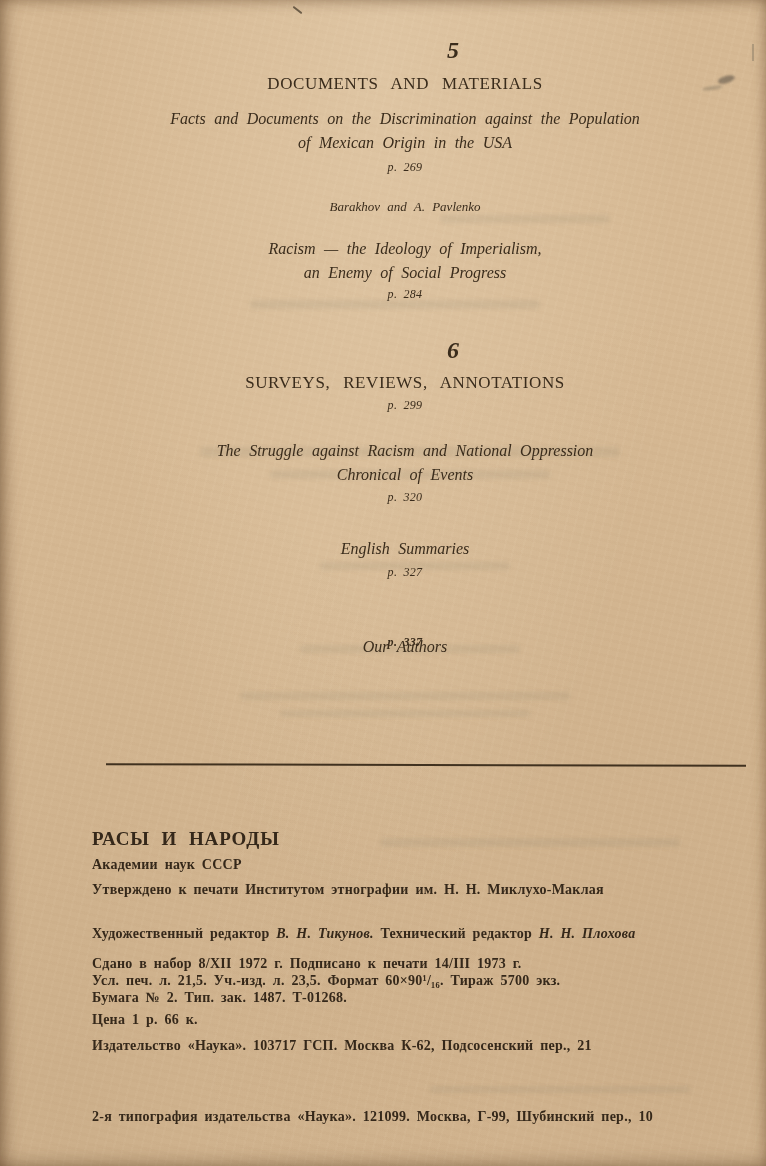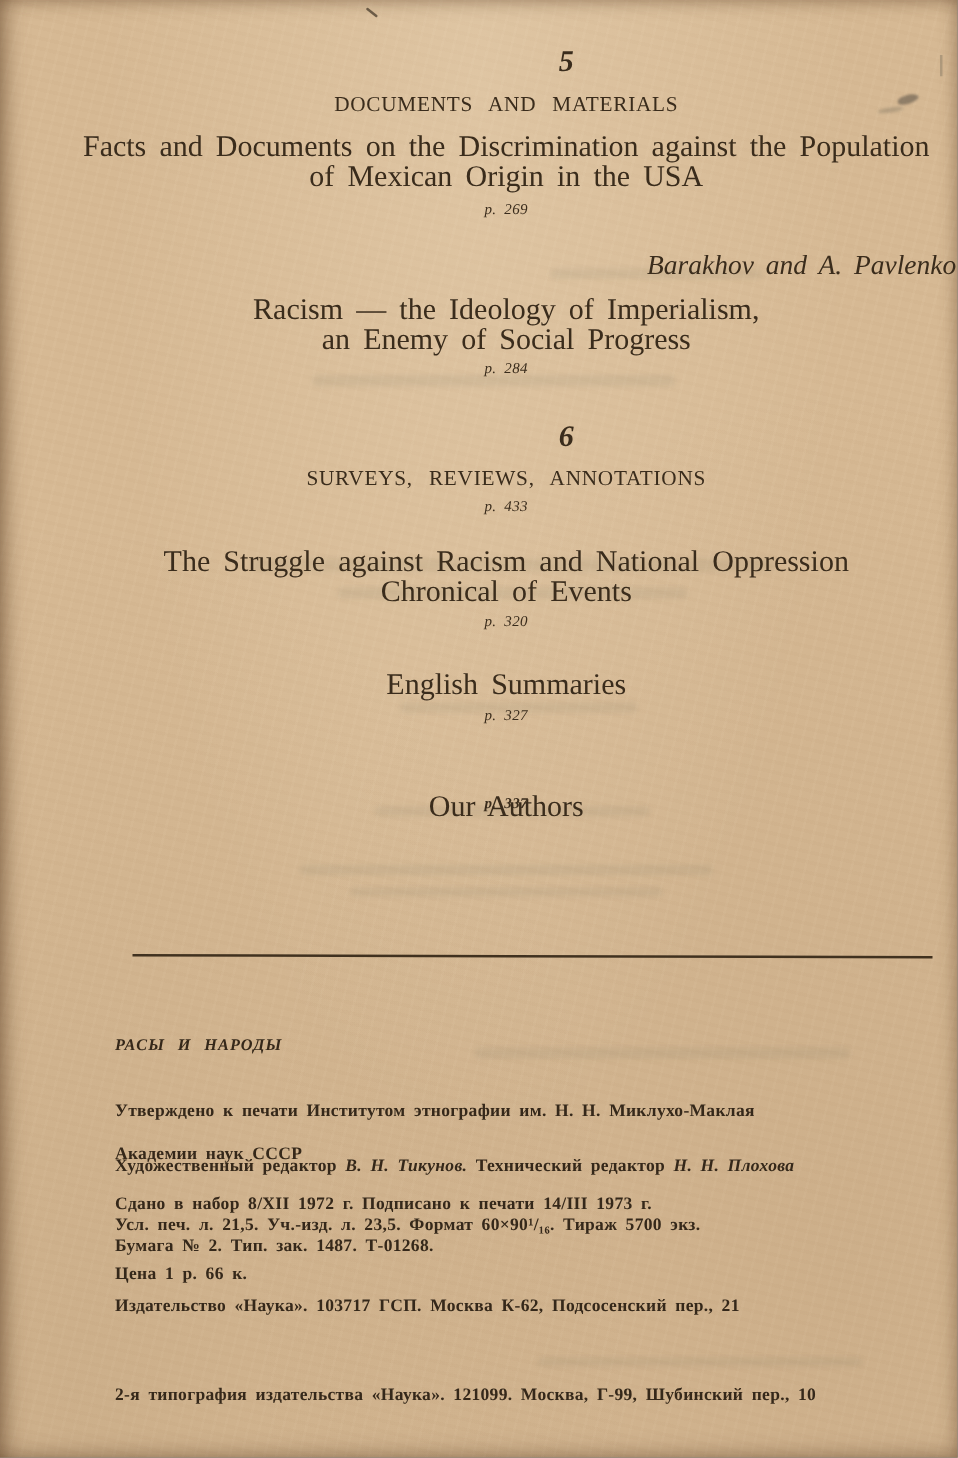--- a/index.html
+++ b/index.html
@@ -19,33 +19,33 @@
       #d6b994;
     box-shadow:
       inset 14px 0 18px -10px rgba(90,60,35,0.55),
       inset -10px 0 14px -8px rgba(90,60,35,0.32),
       inset 0 10px 14px -8px rgba(90,60,35,0.30),
       inset 0 -12px 18px -10px rgba(90,60,35,0.38);
   }
   .toc-line { position:absolute; left:45px; width:720px; text-align:center; white-space:nowrap; }
   .sec-num   { font-size:24px; font-weight:bold; font-style:italic; padding-left:48px; }
   .sec-title { font-size:17px; word-spacing:8px; letter-spacing:0.6px; }
-  .entry     { font-size:24px; line-height:23.5px; word-spacing:4.5px; white-space:normal; }
+  .entry     { font-size:16px; line-height:23.5px; word-spacing:4.5px; white-space:normal;font-style:italic; }
   .pref      { font-size:12px; font-style:italic; word-spacing:3px; letter-spacing:0.3px; }
-  .authors   { font-size:22px; font-style:italic; word-spacing:4px;text-align:right; }
+  .authors   { font-size:13px; font-style:italic; word-spacing:4px; }
   .rule {
     position:absolute; left:106px; top:764px; width:640px; height:2px;
     background:#40311f; transform:rotate(0.15deg);
   }
   .col-line {
     position:absolute; left:92px; font-size:14px; font-weight:bold;
     color:#35281a; letter-spacing:0.25px; word-spacing:3px; white-space:nowrap;
   }
   .col-line .it { font-style:italic; }
-  .series { font-size:13px; letter-spacing:0.9px; word-spacing:6px;font-style:italic; }
+  .series { font-size:19px; letter-spacing:0.9px; word-spacing:6px; }
   .ghost {
     position:absolute; background:rgba(110,106,84,0.10);
     border-radius:4px; filter:blur(2px);
   }
   .scratch {
     position:absolute; left:292px; top:9px; width:11px; height:2px;
     background:rgba(72,60,44,0.75); transform:rotate(38deg); border-radius:1px;
   }
   .smudge-a {
     position:absolute; left:718px; top:76px; width:17px; height:7px;
@@ -94,40 +94,40 @@
 
   <div class="toc-line authors" style="top:199px;">Barakhov and A. Pavlenko</div>
   <div class="toc-line entry" style="top:237px;">
     <span>Racism — the Ideology of Imperialism,</span><br>
     <span>an Enemy of Social Progress</span>
   </div>
   <div class="toc-line pref" style="top:287px;">p. 284</div>
 
   <div class="toc-line sec-num" style="top:337px;">6</div>
   <div class="toc-line sec-title" style="top:373px;">SURVEYS, REVIEWS, ANNOTATIONS</div>
-  <div class="toc-line pref" style="top:398px;">p. 433</div>
+  <div class="toc-line pref" style="top:398px;">p. 299</div>
 
   <div class="toc-line entry" style="top:439px;">
     <span>The Struggle against Racism and National Oppression</span><br>
     <span>Chronical of Events</span>
   </div>
   <div class="toc-line pref" style="top:490px;">p. 320</div>
 
   <div class="toc-line entry" style="top:537px;">English Summaries</div>
   <div class="toc-line pref" style="top:565px;">p. 327</div>
 
   <div class="toc-line entry" style="top:635px;">Our Authors</div>
   <div class="toc-line pref" style="top:635px;font-weight:bold;">p. 337</div>
 
   <div class="rule"></div>
 
   <div class="col-line series" style="top:828px;">РАСЫ И НАРОДЫ</div>
 
   <div class="col-line" style="top:882px;">Утверждено к печати Институтом этнографии им. Н. Н. Миклухо-Маклая</div>
-  <div class="col-line" style="top:916px;text-align:center;">Академии наук СССР</div>
+  <div class="col-line" style="top:857px;text-align:center;">Академии наук СССР</div>
 
   <div class="col-line" style="top:926px;"><span>Художественный редактор </span><span class="it">В. Н. Тикунов.</span><span> Технический редактор </span><span class="it">Н. Н. Плохова</span></div>
 
   <div class="col-line" style="top:956px;">Сдано в набор 8/XII 1972 г. Подписано к печати 14/III 1973 г.</div>
   <div class="col-line" style="top:973px;">Усл. печ. л. 21,5. Уч.-изд. л. 23,5. Формат 60×90¹/₁₆. Тираж 5700 экз.</div>
   <div class="col-line" style="top:990px;">Бумага № 2. Тип. зак. 1487. Т-01268.</div>
 
   <div class="col-line" style="top:1012px;">Цена 1 р. 66 к.</div>
 
   <div class="col-line" style="top:1038px;">Издательство «Наука». 103717 ГСП. Москва К-62, Подсосенский пер., 21</div>

